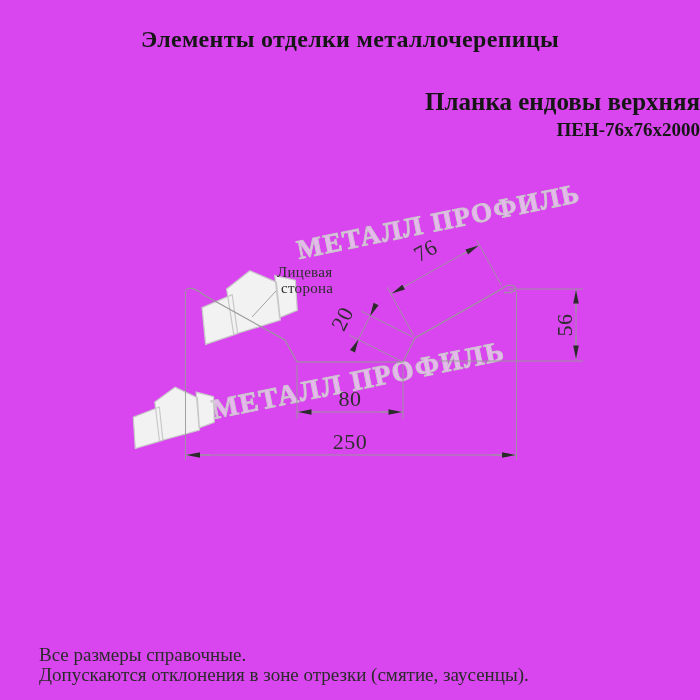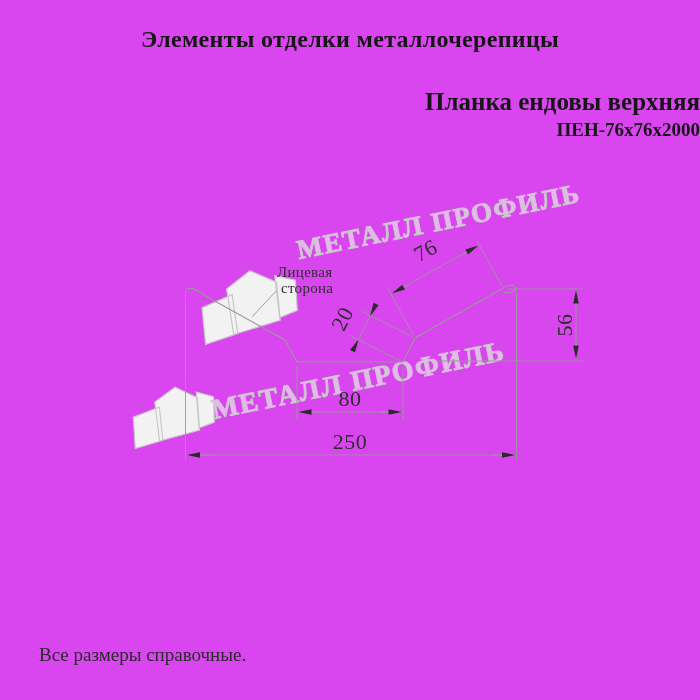--- a/index.html
+++ b/index.html
@@ -115,15 +115,16 @@
       <text class="dim-num" transform="translate(572,325) rotate(-90)" text-anchor="middle">56</text>
       <text class="dim-num" transform="translate(429,257) rotate(-28.6)" text-anchor="middle">76</text>
       <text class="dim-num" transform="translate(349,322) rotate(-63.4)" text-anchor="middle">20</text>
       <text class="face-label" x="277" y="277">Лицевая</text>
       <text class="face-label" x="281" y="293">сторона</text>
     </g>
   </svg>
 
   <div class="footer">
     <div>Все размеры справочные.</div>
+    <div>Допускаются отклонения в зоне отрезки (смятие, заусенцы).</div>
   </div>
 
 </div>
 
 </body></html>

